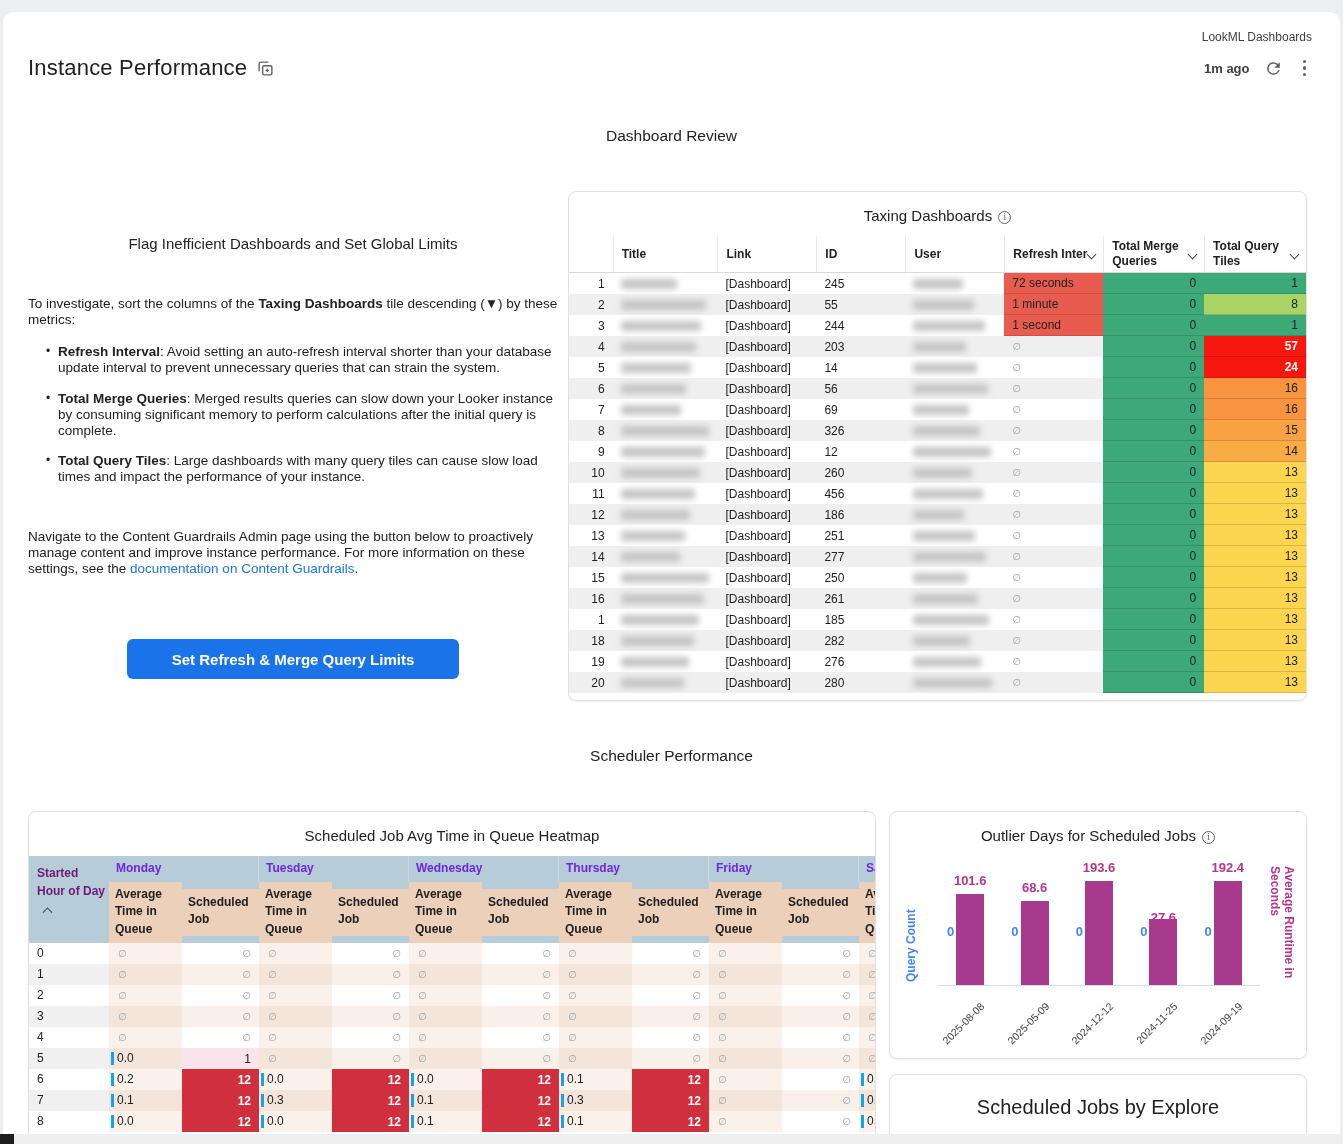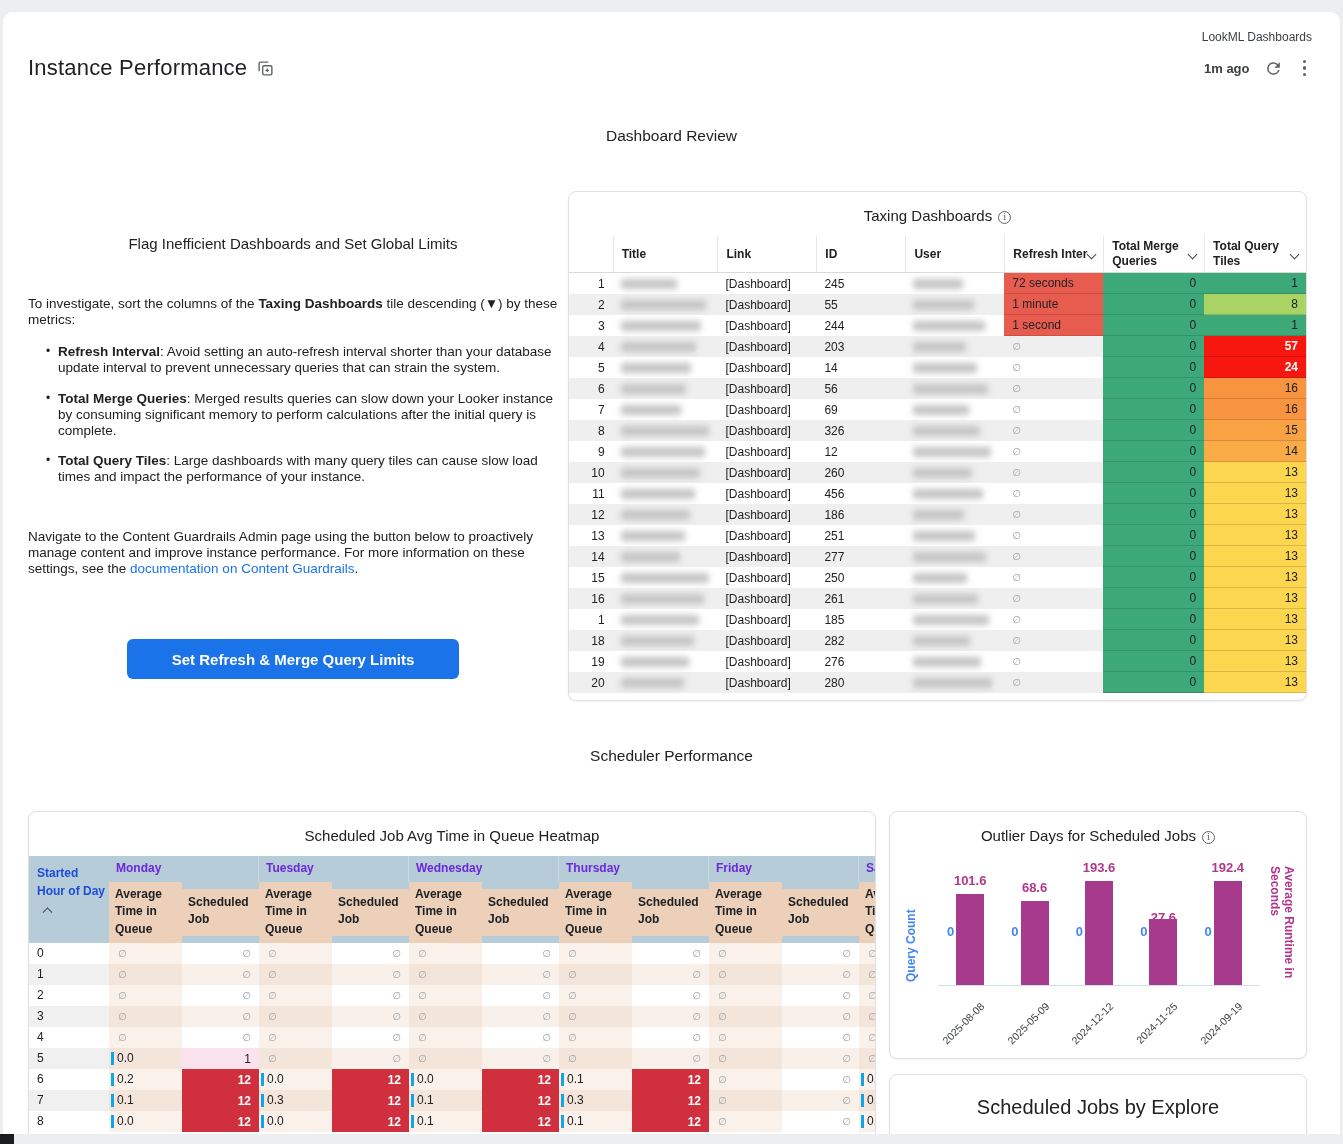--- a/index.html
+++ b/index.html
@@ -70,21 +70,21 @@
   
   .w-num{width:44px}.w-title{width:106px}.w-link{width:100px}.w-id{width:90px}
   .w-user{width:100px}.w-refresh{width:100px}.w-merge{width:102px}.w-tiles{width:103px}
   
   .sched-row { display:flex; padding:0 33px 0 25px; gap:13px; align-items:flex-start; }
   .hm-card { width:852px; height:330px; overflow:hidden; }
   .hm-scroll { overflow:hidden; width:100%; }
   .hm-inner { width:982px; font-size:12px; }
   .hm-head { display:flex; }
   .hm-corner { width:80px; background:#b6ccd8; font-weight:700; padding:8px 4px 4px 8px;
-    line-height:1.5; color:#1d4ed8; cursor:pointer; }
+    line-height:1.5; color:#701a75; cursor:pointer; }
   .hm-daygroups { display:flex; }
   .hm-day { width:150px; }
   .hm-daylabel { height:26px; background:#b6ccd8; font-weight:700; padding:5px 0 0 7px;
     border-right:1px solid #c9dae4; color:#6d28d9; }
   .hm-sub { display:flex; height:61px; background:#b6ccd8; }
   .hm-sub .avg { width:73px; background:#ecd0b9; font-weight:700; padding:4px 6px; line-height:1.45; }
   .hm-sub .jobwrap { width:77px; padding:7px 0; }
   .hm-sub .jobin { background:#ecd0b9; height:100%; font-weight:700; padding:5px 6px; line-height:1.45; }
   .hm-row { display:flex; height:21px; }
   .hm-hour { width:80px; padding:3px 0 0 8px; background:#fff; }

